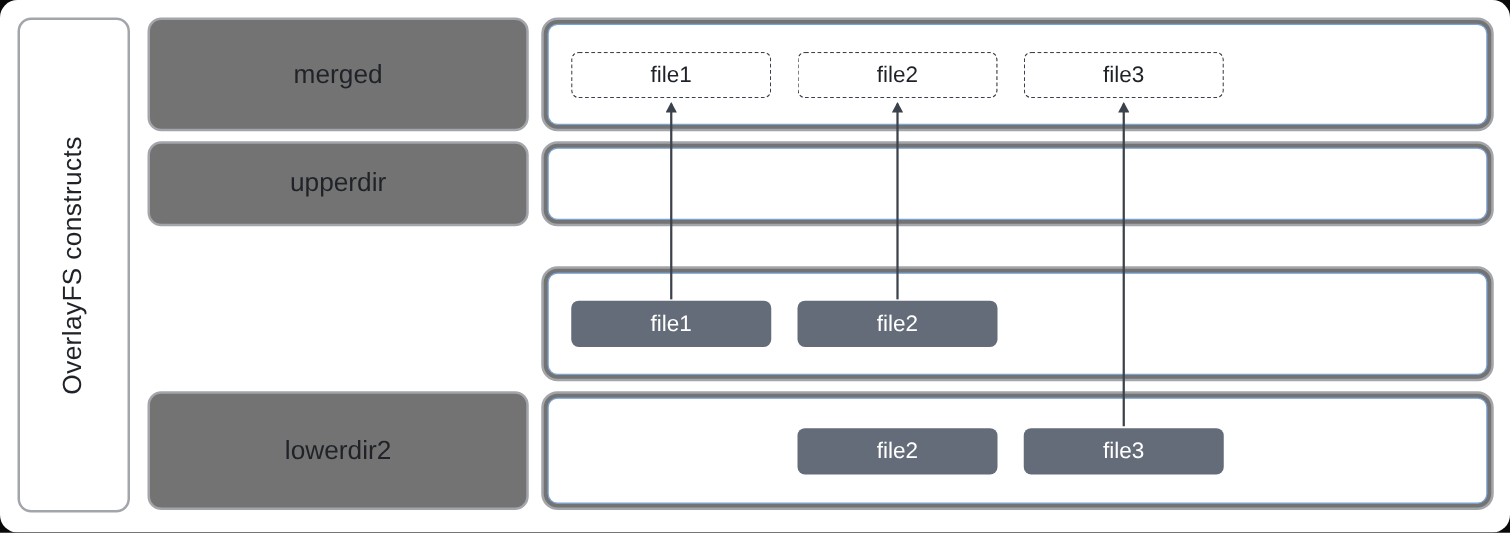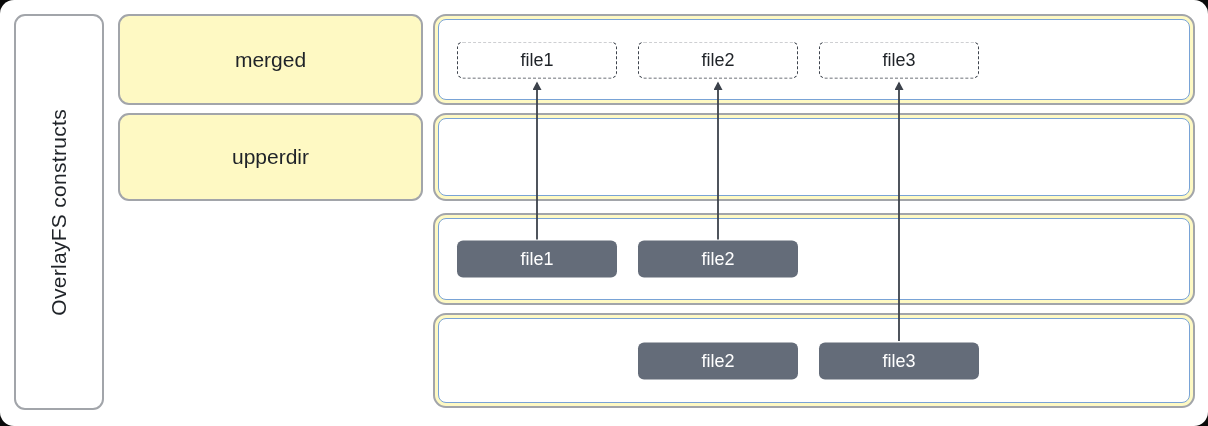--- a/index.html
+++ b/index.html
@@ -36,21 +36,21 @@
     transform: rotate(180deg);
     font-size: 21px;
     color: var(--label-text, #1f2328);
     letter-spacing: 0.3px;
     white-space: nowrap;
   }
   
   .row-label-box, .row-content-outer {
     position: absolute;
     box-sizing: border-box;
-    background: #fef9c3;
+    background: #737373;
     border: 2.5px solid var(--outer-border, #a2a5aa);
   }
   .row-label-box {
     left: 118px;
     width: 305px;
     border-radius: 11px;
     display: flex;
     align-items: center;
     justify-content: center;
   }
@@ -67,21 +67,21 @@
   .row-content-inner {
     position: relative;
     width: 100%;
     height: 100%;
     box-sizing: border-box;
     border: 1.5px solid var(--inner-blue, #79a3d6);
     border-radius: 8px;
     background: #ffffff;
   }
   .r0 { top: 14px;  height: 91px; }
-  .r1 { top: 113px; height: 88px; }
+  .r1 { top: 113px; height: 68px; }
   .r2 { top: 213px; height: 92px; }
   .r3 { top: 313px; height: 95px; }
   
   .file-box {
     position: absolute;
     top: 50%;
     transform: translateY(-50%);
     height: 37px;
     line-height: 37px;
     text-align: center;
@@ -140,20 +140,23 @@
     <div class="row-content-inner"></div>
   </div>
 
   <div class="row-content-outer r2">
     <div class="row-content-inner">
         <div class="file-box solid" style="left: 18px; width: 160px;">file1</div>
         <div class="file-box solid" style="left: 199px; width: 160px;">file2</div>
       </div>
   </div>
 
+  <div class="row-label-box r3">
+    <span class="row-label-text">lowerdir2</span>
+  </div>
   <div class="row-content-outer r3">
     <div class="row-content-inner">
         <div class="file-box solid" style="left: 199px; width: 160px;">file2</div>
         <div class="file-box solid" style="left: 380px; width: 160px;">file3</div>
       </div>
   </div>
 
   <svg id="arrow-layer">
     <defs>
       <marker id="ah" markerWidth="9" markerHeight="9" refX="7" refY="4.5" orient="auto" markerUnits="userSpaceOnUse">

